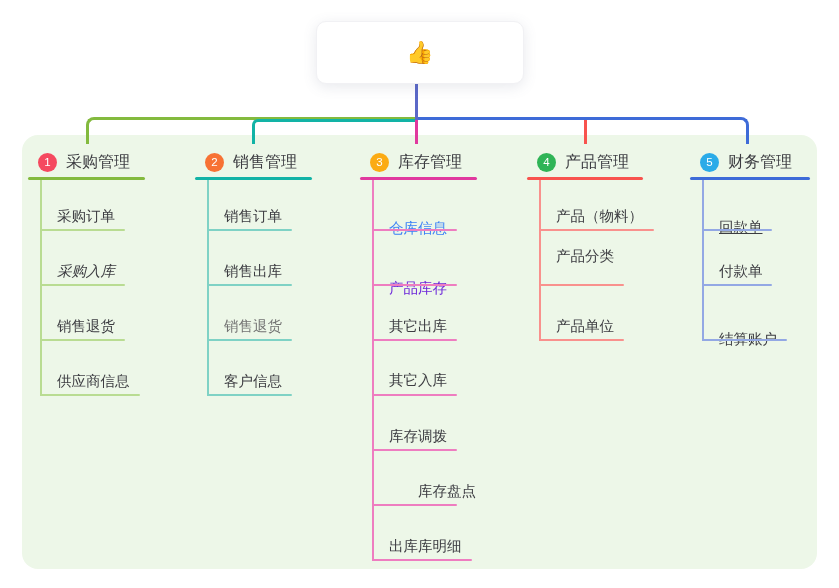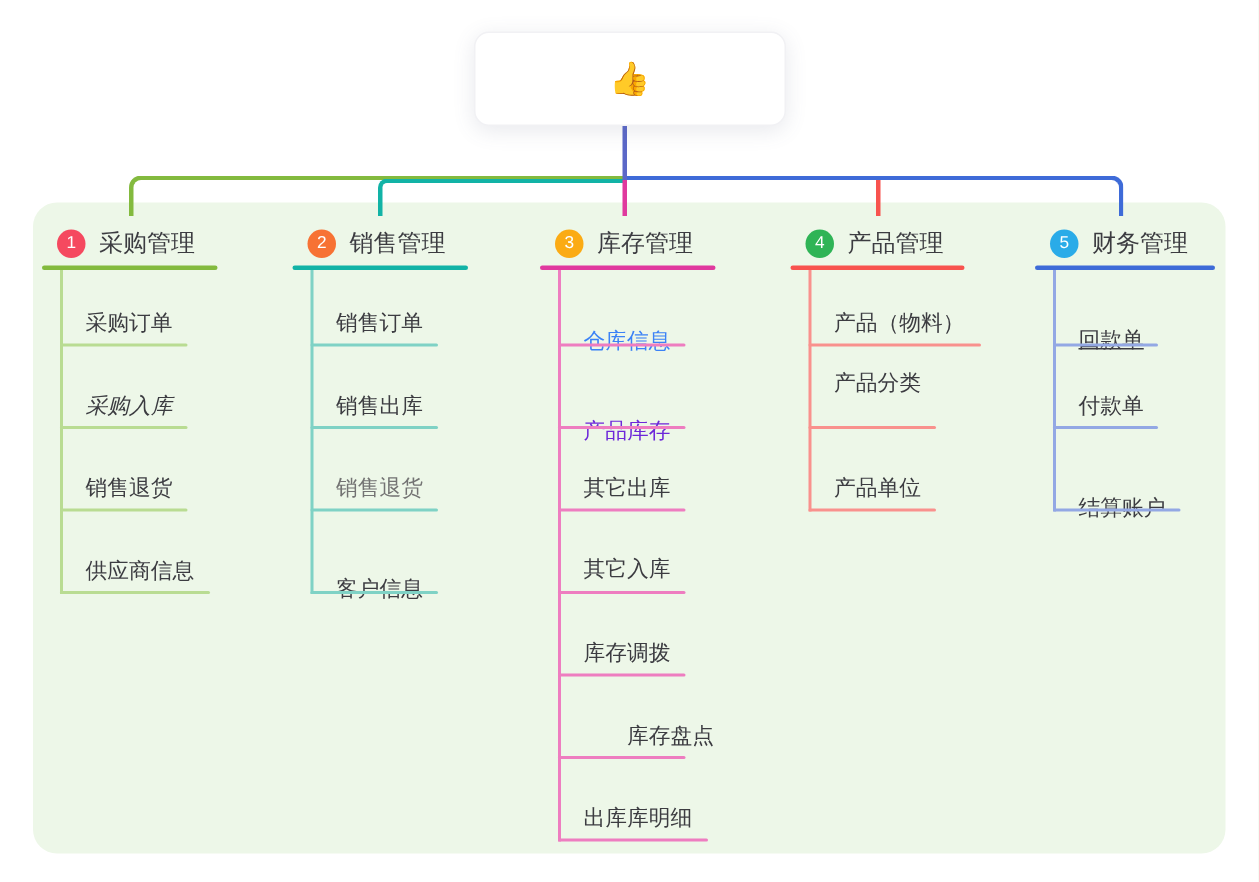--- a/index.html
+++ b/index.html
@@ -98,21 +98,21 @@
   </div>
         <div>
     <div class="item-text" style="top: 111px; color: rgb(60, 60, 65);">销售出库</div>
     <div class="item-underline" style="top: 134px; width: 85px; background: rgb(127, 210, 197);"></div>
   </div>
         <div>
     <div class="item-text" style="top: 166px; color: #737373;">销售退货</div>
     <div class="item-underline" style="top: 189px; width: 85px; background: rgb(127, 210, 197);"></div>
   </div>
         <div>
-    <div class="item-text" style="top: 221px; color: rgb(60, 60, 65); margin-top: 12px;">客户信息</div>
+    <div class="item-text" style="top: 221px; color: rgb(60, 60, 65);">客户信息</div>
     <div class="item-underline" style="top: 244px; width: 85px; background: rgb(127, 210, 197);"></div>
   </div>
       </div>
   </div>
     <div class="branch" style="left: 360px; top: 150px; width: 117px;">
     <div class="branch-title">
       <span class="badge" style="background: rgb(251, 171, 20);">3</span>
       <span class="branch-label" style="color: rgb(60, 60, 65);">库存管理</span>
     </div>
     <div class="title-underline" style="width: 117px; background: rgb(224, 57, 158);"></div>

